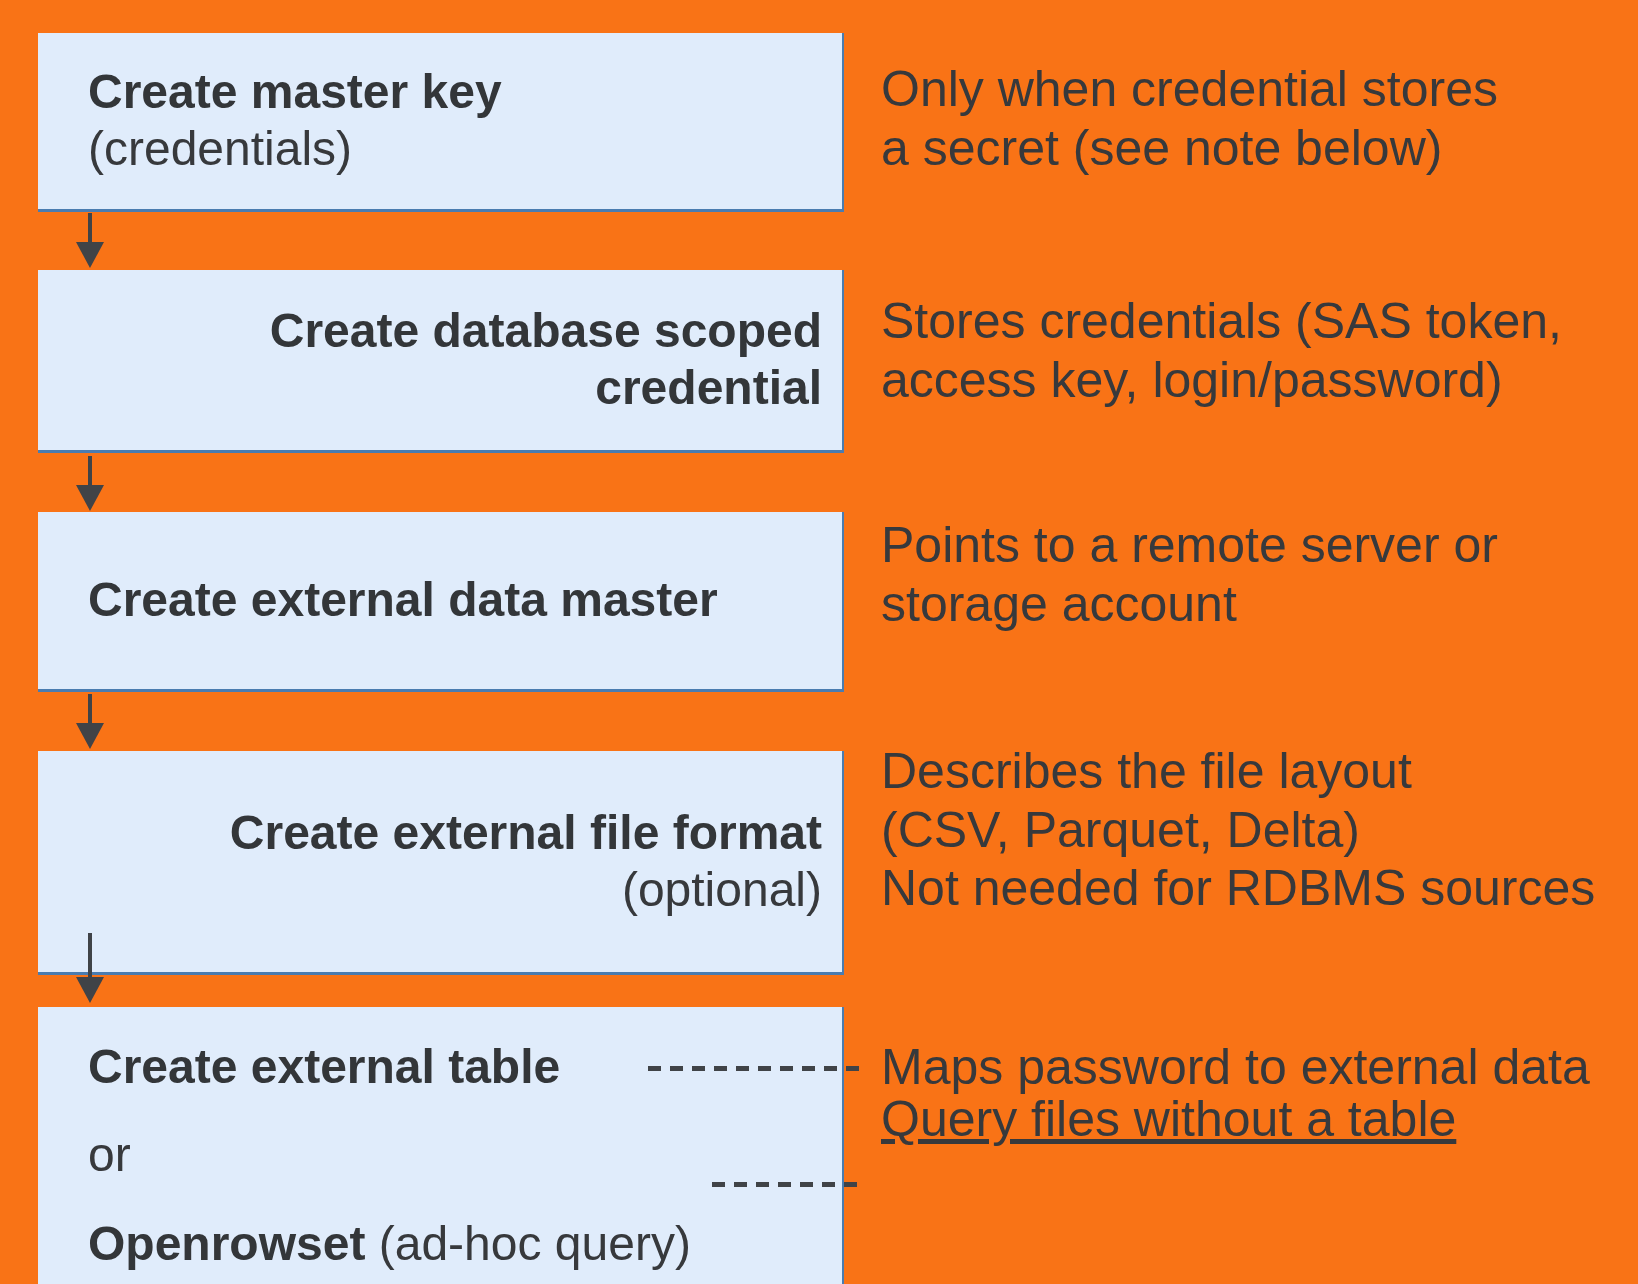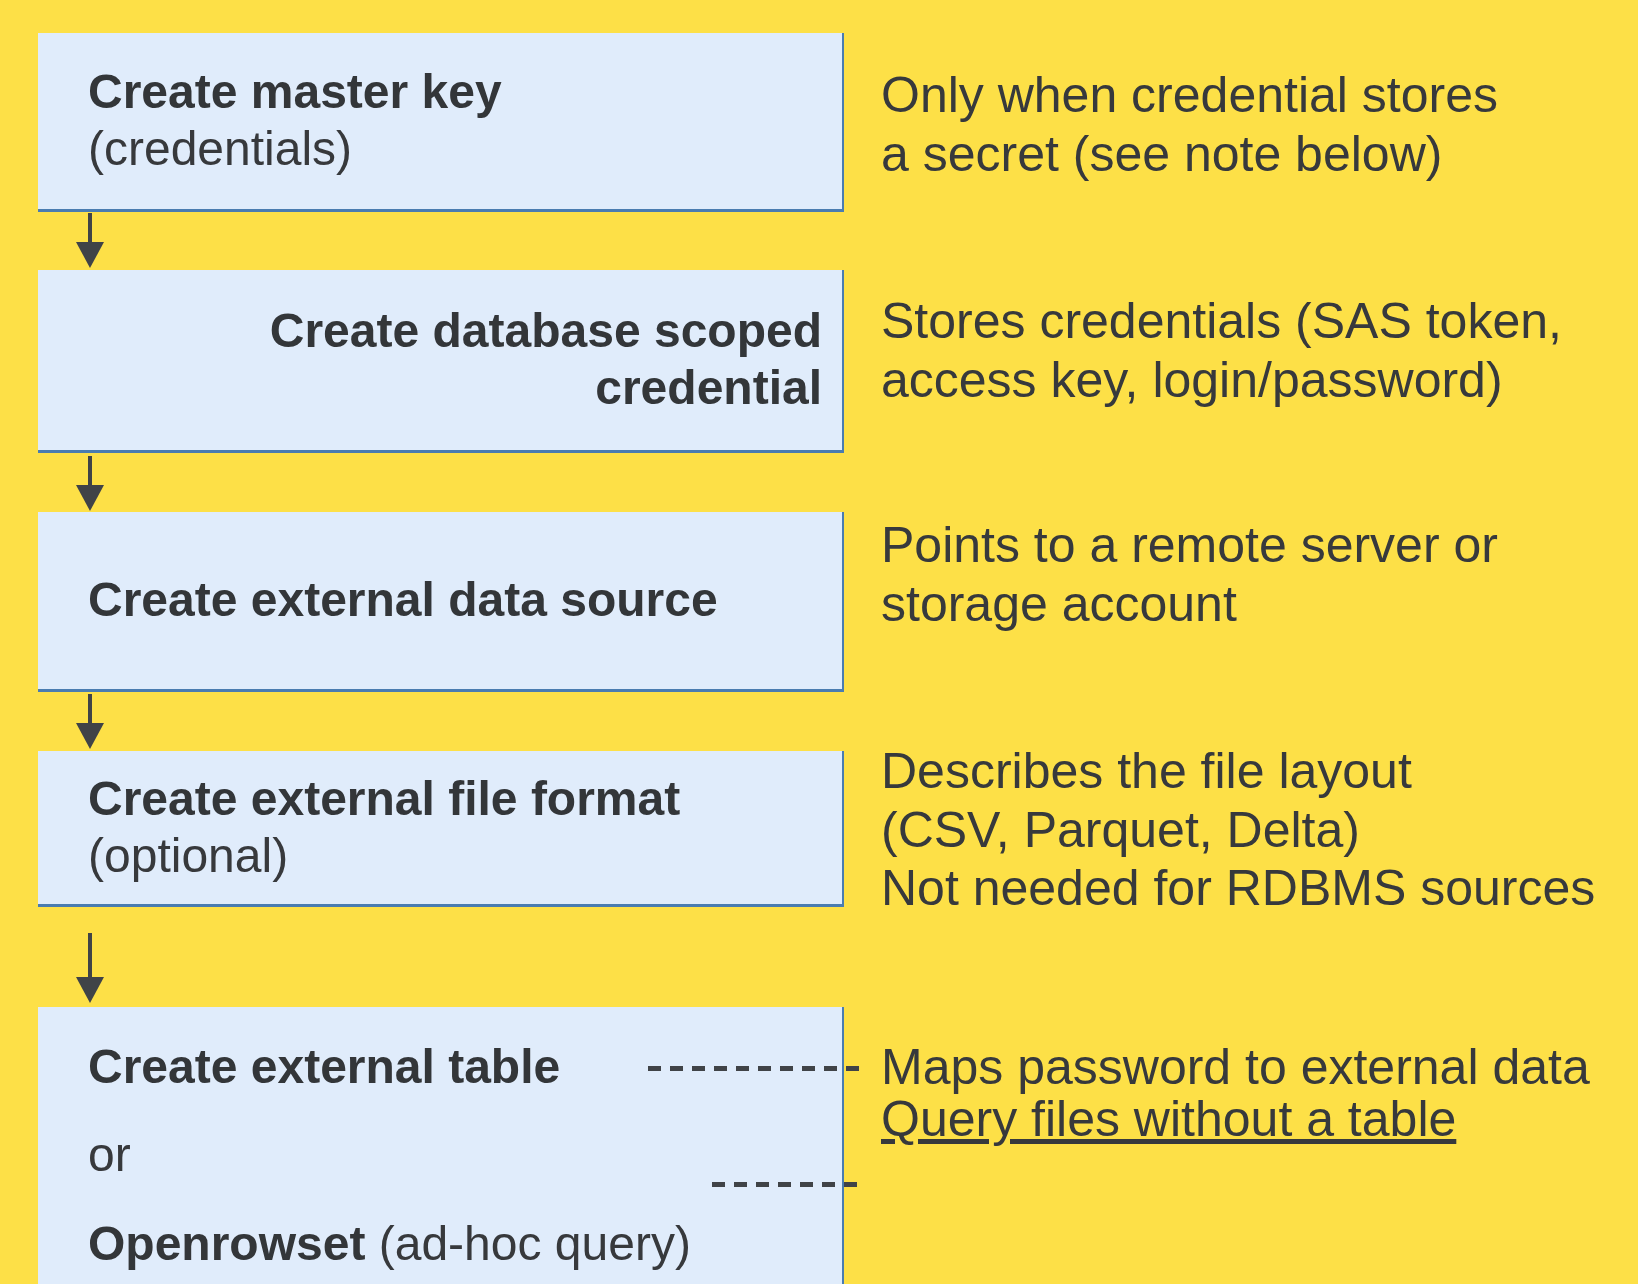--- a/index.html
+++ b/index.html
@@ -5,21 +5,21 @@
   html, body {
     margin: 0;
     padding: 0;
     background: #ffffff;
     font-family: "Liberation Sans", sans-serif;
   }
   .canvas {
     position: relative;
     width: 1638px;
     height: 1284px;
-    background: #fde047;
+    background: #f97316;
     overflow: hidden;
     color: #37393c;
   }
   
   .step-box {
     position: absolute;
     left: 38px;
     width: 806px;
     background: #e0ecfb;
     border-right: 2px solid #4a7cb0;
@@ -47,21 +47,21 @@
   .box-line {
     font-size: 48px;
     line-height: 1.18;
     color: #37393c;
   }
   .box-line .b { font-weight: bold; color: #333639; }
   .box-line .r { font-weight: normal; }
   #box1 { top: 33px;   height: 179px; }
   #box2 { top: 270px;  height: 183px; text-align: right; }
   #box3 { top: 512px;  height: 180px; }
-  #box4 { top: 751px;  height: 156px; }
+  #box4 { top: 751px;  height: 224px; text-align: right; }
   #box5 { top: 1007px; height: 300px; gap: 32px; }
   
   .arrow {
     position: absolute;
     left: 76px;
     width: 28px;
   }
   #arrow1 { top: 213px; height: 55px; }
   #arrow2 { top: 456px; height: 55px; }
   #arrow3 { top: 694px; height: 55px; }
@@ -88,21 +88,21 @@
   .note {
     position: absolute;
     left: 881px;
     width: 745px;
     font-size: 50px;
     font-weight: normal;
     line-height: 1.17;
     color: #37393c;
     white-space: pre-line;
   }
-  #note1 { top: 60px; margin-top: 6px; }
+  #note1 { top: 60px; }
   #note2 { top: 292px; }
   #note3 { top: 516px; }
   #note4 { top: 742px; }
   #note5a { top: 1038px; }
   #note5b { top: 1090px; text-decoration: underline; }
   
   .dash {
     position: absolute;
     height: 5px;
     background: repeating-linear-gradient(90deg,
@@ -129,21 +129,21 @@
   <div class="step-box" id="box2">
     <div class="box-title">Create database scoped
 credential</div>
   </div>
   <div class="arrow" id="arrow2">
     <div class="stem"></div>
     <div class="head"></div>
   </div>
 
   <div class="step-box" id="box3">
-    <div class="box-title">Create external data source</div>
+    <div class="box-title">Create external data master</div>
   </div>
   <div class="arrow" id="arrow3">
     <div class="stem"></div>
     <div class="head"></div>
   </div>
 
   <div class="step-box" id="box4">
     <div class="box-title">Create external file format</div>
     <div class="box-sub">(optional)</div>
   </div>

